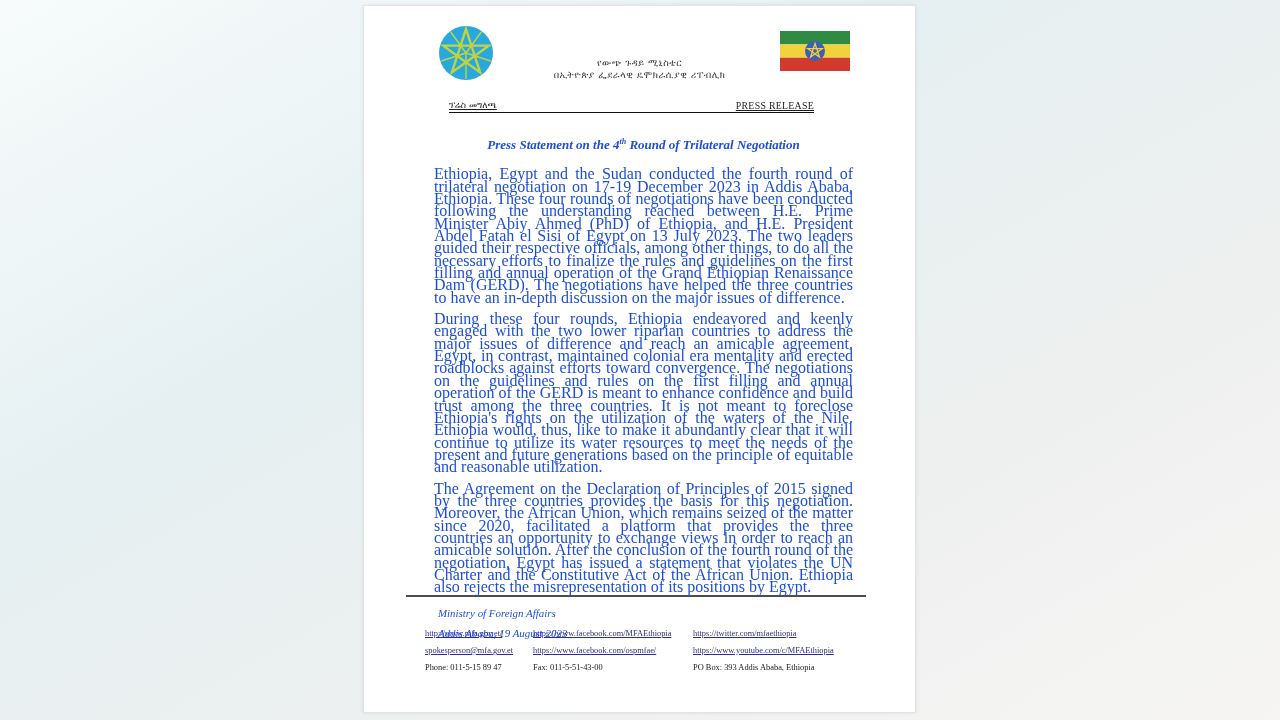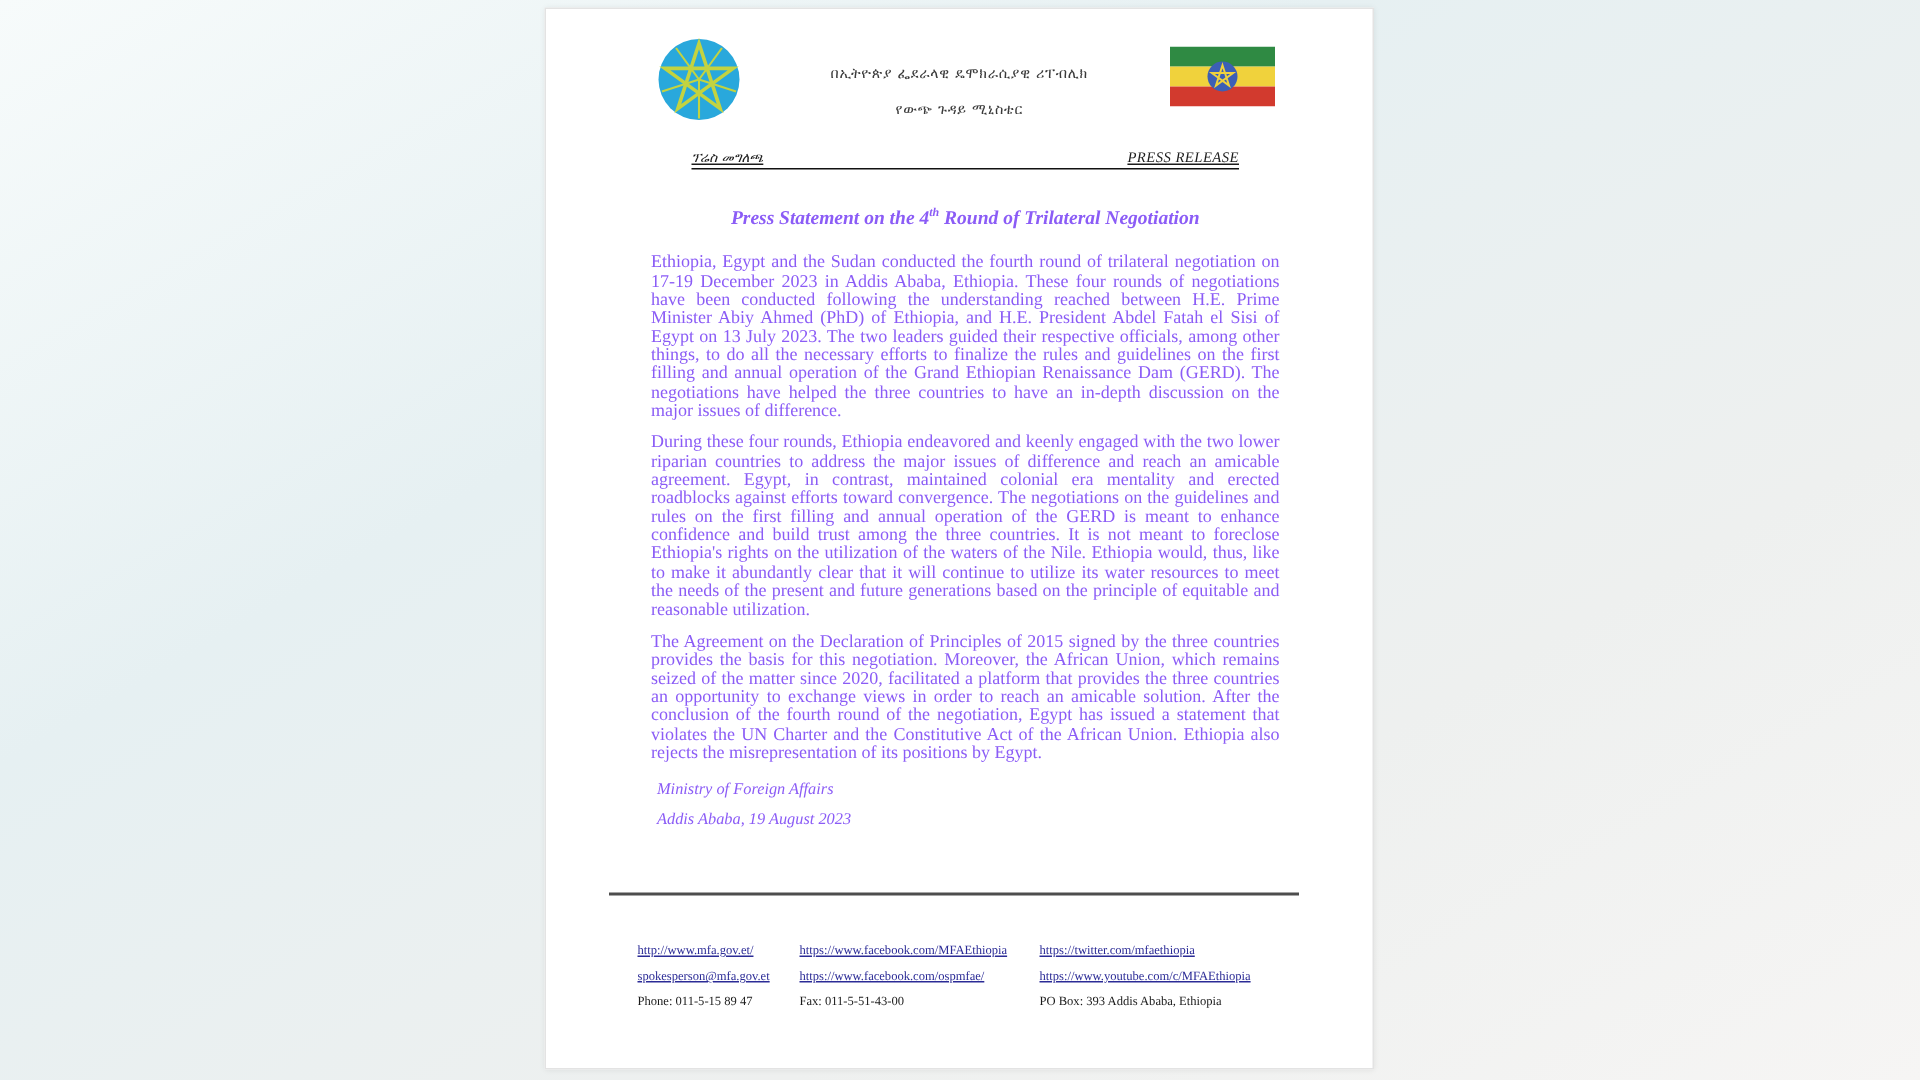--- a/index.html
+++ b/index.html
@@ -24,37 +24,37 @@
     font-family: "DejaVu Sans", sans-serif;
     font-size: 9.5px; color: #3a3a3a; letter-spacing: 0.5px;
   }
   .amharic-line.second { margin-top: 13px; }
   .ministry-line {
     position: absolute; top: 78px; left: 0; width: 100%;
     text-align: center; font-size: 10.4px; color: #1c1c1c; letter-spacing: 0.2px;
     white-space: nowrap;
   }
   .press-line {
-    position: absolute; top: 94px; left: 97px; width: 365px;
+    position: absolute; top: 94px; left: 85px; width: 365px;
     display: flex; justify-content: space-between; align-items: flex-end;
     border-bottom: 1.4px solid #111;
     padding-bottom: 1px;
-    font-size: 9.8px; color: #1c1c1c; font-style: italic;
+    font-size: 9.8px; color: #1c1c1c;
   }
   .press-line .am { font-family: "DejaVu Sans", sans-serif; font-size: 9px; text-decoration: underline; }
   .press-line .en { letter-spacing: 0.3px; text-decoration: underline; font-weight: 500; padding-left: 27px; }
   
-  .doc-body { position: absolute; top: 131px; left: 70px; width: 419px; color: #8b5cf6; }
+  .doc-body { position: absolute; top: 131px; left: 70px; width: 419px; color: #1d4ed8; }
   .doc-title {
     text-align: center; font-weight: bold; font-style: italic;
     font-size: 13px; margin-bottom: 15px; white-space: nowrap;
   }
   .doc-title sup { font-size: 8px; }
   .doc-body p.para {
-    font-size: 12px; line-height: 12.35px;
+    font-size: 16px; line-height: 12.35px;
     text-align: justify; margin-bottom: 9px;
   }
   .signature { padding-left: 4px; font-style: italic; font-size: 10.9px; }
   .signature div { line-height: 20px; }
   
   .footer-rule {
     position: absolute; top: 589px; left: 42px; width: 460px; height: 2px;
     background: #4d4d4d;
   }
   .footer-grid {
@@ -84,22 +84,22 @@
           <line x1="33" y1="30" x2="57.7" y2="38"></line>
           <line x1="33" y1="30" x2="33" y2="56"></line>
           <line x1="33" y1="30" x2="8.3" y2="38"></line>
           <line x1="33" y1="30" x2="17.7" y2="9"></line>
         </g>
       </g>
     </svg>
   </div>
 
   <div class="amharic-block">
+    <div class="amharic-line second">የውጭ ጉዳይ ሚኒስቴር</div>
     <div class="amharic-line">በኢትዮጵያ ፌደራላዊ ዴሞክራሲያዊ ሪፐብሊክ</div>
-    <div class="amharic-line second">የውጭ ጉዳይ ሚኒስቴር</div>
   </div>
 
   <div class="flag">
     <svg width="70" height="40" viewBox="0 0 70 40">
       <rect x="0" y="0" width="70" height="13.4" fill="#2f8a43"></rect>
       <rect x="0" y="13.4" width="70" height="13.3" fill="#f0d23c"></rect>
       <rect x="0" y="26.7" width="70" height="13.3" fill="#d23a2e"></rect>
       <circle cx="35" cy="20" r="10" fill="#3c5fb5"></circle>
       <path d="M35 12.5 L39.4 26.1 L27.9 17.7 L42.1 17.7 L30.6 26.1 Z" fill="none" stroke="#f0d23c" stroke-width="1.3"></path>
     </svg>

